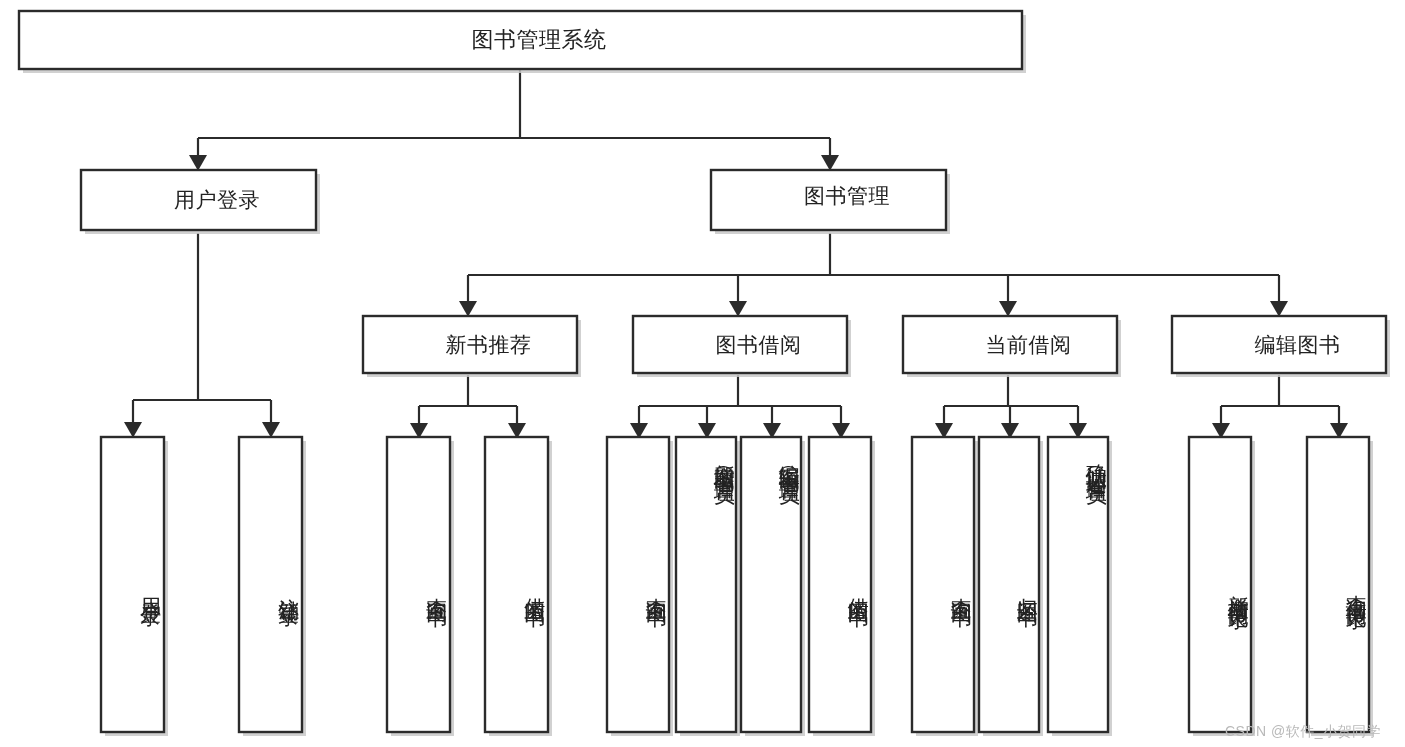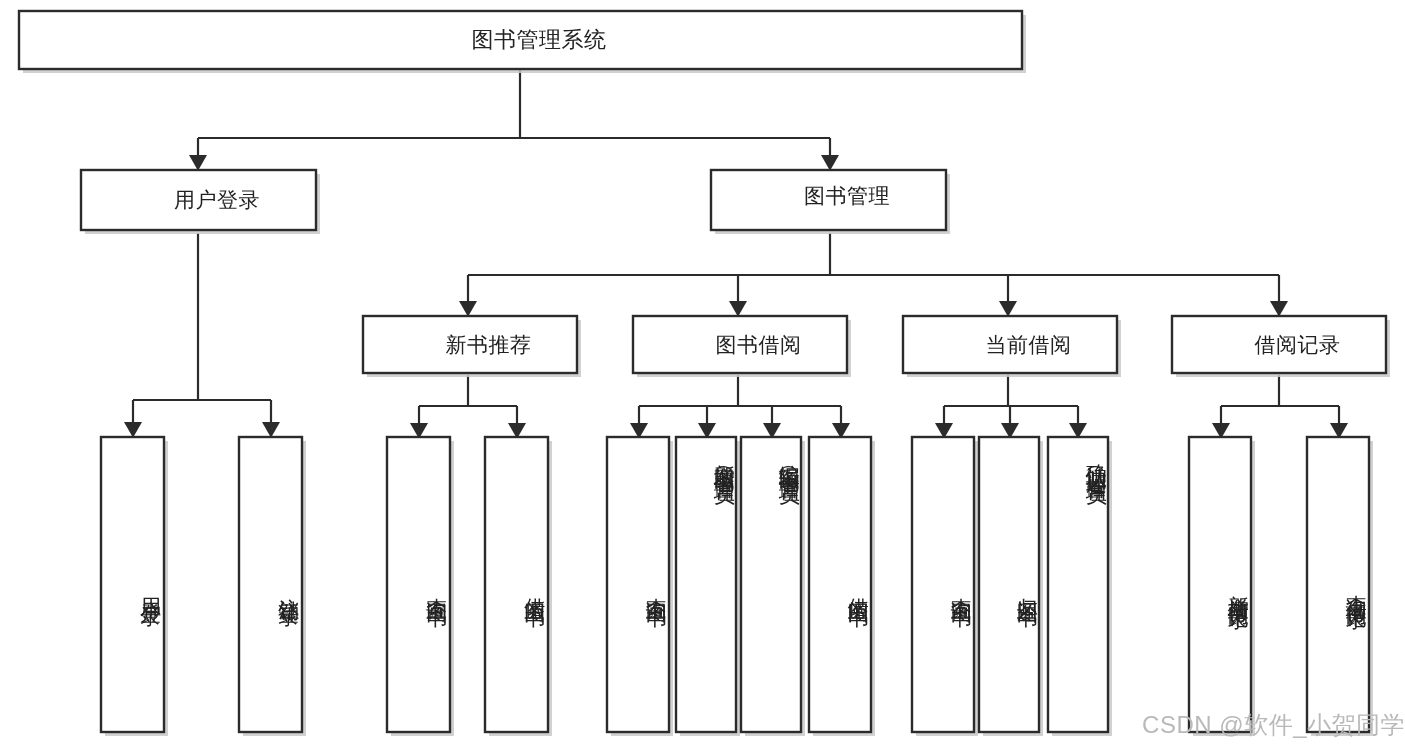--- a/index.html
+++ b/index.html
@@ -64,23 +64,23 @@
     writing-mode: vertical-rl;
     text-orientation: upright;
     font-size: 21px;
     letter-spacing: 3px;
     align-items: center;
     justify-content: center;
     padding-top: 4px;
   }
   .watermark {
     position: absolute;
-    right: 0;
+    right: 24px;
     bottom: 6px;
-    font-size: 24px;
+    font-size: 14px;
     color: #b9b9b9;
     letter-spacing: 0.5px;
     white-space: nowrap;
     user-select: none;
   }
 </style>
 </head>
 <body>
 
 <div id="diagram-root">
@@ -236,21 +236,21 @@
   </svg>
 
   <div class="node-label horizontal root" style="left:19px; top:11px; width:1003px; height:58px;">图书管理系统</div>
 
   <div class="node-label horizontal" style="left:81px; top:170px; width:235px; height:60px;">用户登录</div>
   <div class="node-label horizontal" style="left:711px; top:170px; width:235px; height:52px;">图书管理</div>
 
   <div class="node-label horizontal" style="left:633px; top:316px; width:214px; height:57px;">图书借阅</div>
   <div class="node-label horizontal" style="left:363px; top:316px; width:214px; height:57px;">新书推荐</div>
   <div class="node-label horizontal" style="left:903px; top:316px; width:214px; height:57px;border-radius:14px;">当前借阅</div>
-  <div class="node-label horizontal" style="left:1172px; top:316px; width:214px; height:57px;">借阅记录</div>
+  <div class="node-label horizontal" style="left:1172px; top:316px; width:214px; height:57px;">编辑图书</div>
 
   <div class="node-label vertical" style="left:101px; top:437px; width:63px; height:295px;">用户登录</div>
   <div class="node-label vertical" style="left:239px; top:437px; width:63px; height:295px;">注销登录</div>
 
   <div class="node-label vertical" style="left:387px; top:437px; width:63px; height:295px;">查询图书</div>
   <div class="node-label vertical" style="left:485px; top:437px; width:63px; height:295px;">借阅图书</div>
 
   <div class="node-label vertical" style="left:607px; top:437px; width:62px; height:295px;">查询图书</div>
   <div class="node-label vertical" style="left:676px; top:437px; width:60px; height:295px; justify-content:flex-start; padding-top:10px;">新增图书（管理员）</div>
   <div class="node-label vertical" style="left:741px; top:437px; width:60px; height:295px; justify-content:flex-start; padding-top:10px;">编辑图书（管理员）</div>

